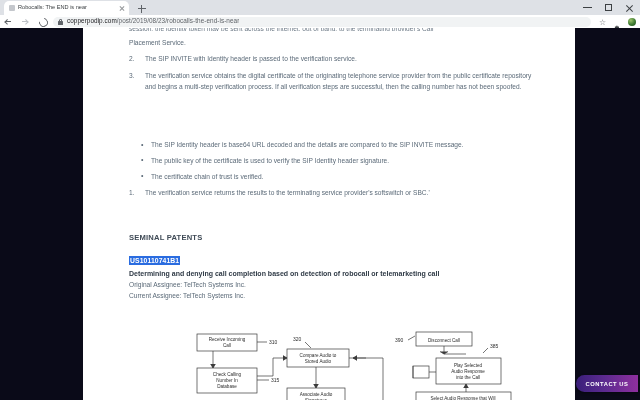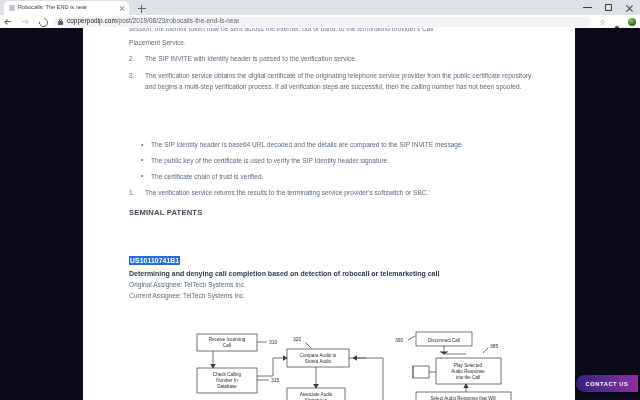--- a/index.html
+++ b/index.html
@@ -293,21 +293,21 @@
   }
   .li.bullet { padding-left: 10px; margin-bottom: 5.5px; }
   .li.bullet .marker { left: 0; top: -0.5px; font-size: 7px; }
 
   .numlist-a { top: 26px; }
   .bullist-a { top: 112px; }
   .numlist-b { top: 160px; }
 
   .section-head {
     position: absolute;
-    left: 46px; top: 180px;
+    left: 46px; top: 205px;
     font-size: 7.6px;
     font-weight: bold;
     color: #3f4a56;
     letter-spacing: .2px;
   }
 
   .patent-block {
     position: absolute;
     left: 46px; top: 228px;
     width: 420px;

